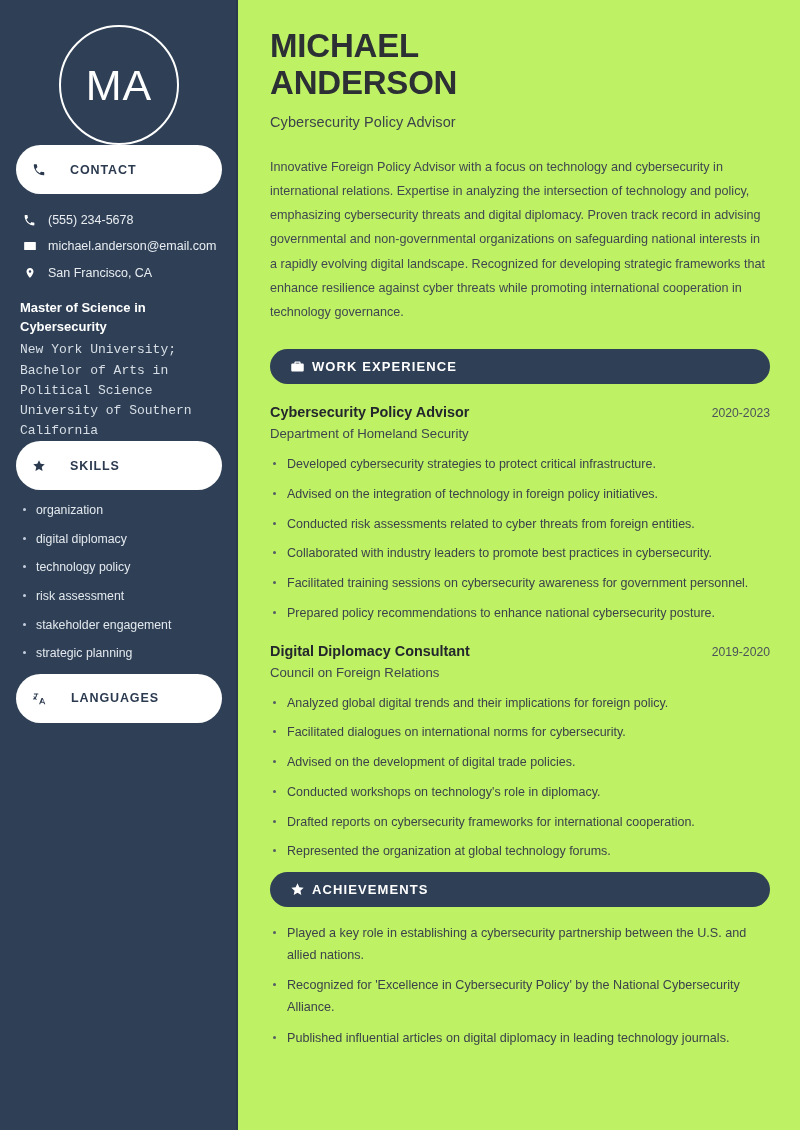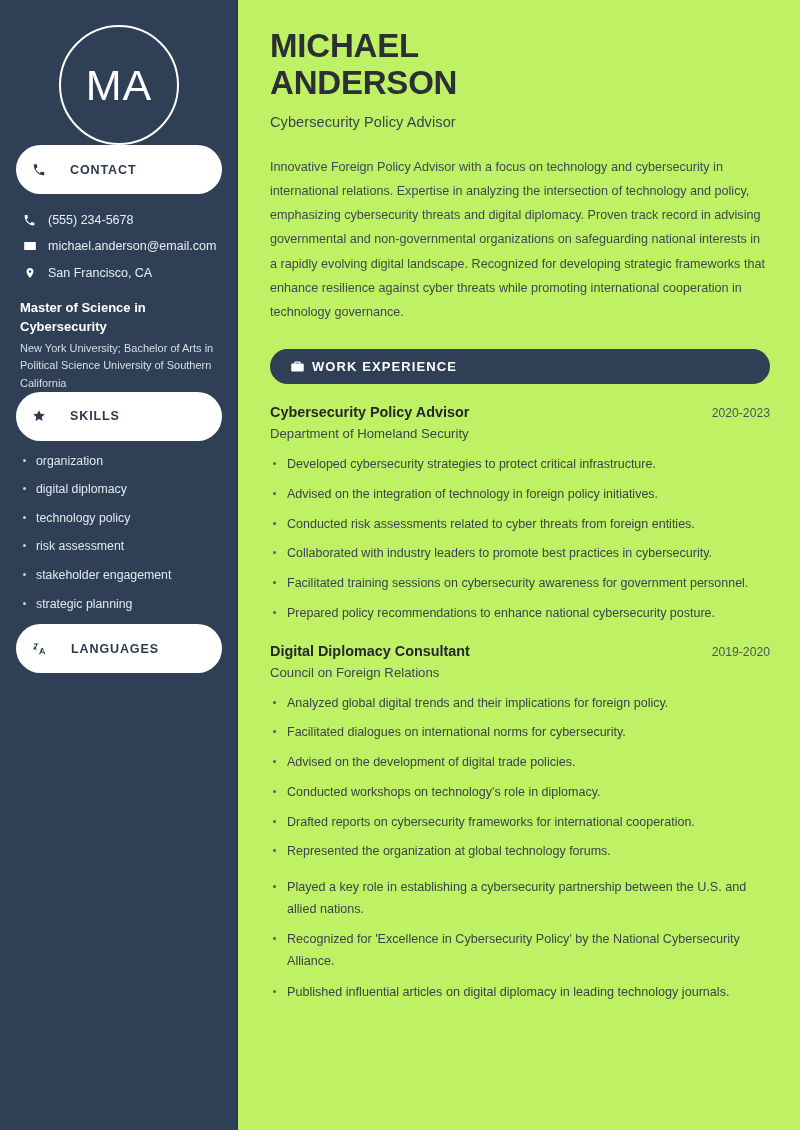--- a/index.html
+++ b/index.html
@@ -69,21 +69,21 @@
   }
   .contact-row .cico { width:15px; display:flex; justify-content:center; align-items:center; flex:0 0 15px;}
   .contact-row .ctext { line-height:1.3; }
 
   .edu-block { margin-top:13px; padding:0 4px; }
   .edu-degree {
     font-size:13px; font-weight:700; color:#ffffff;
     line-height:1.45; margin-bottom:4px;
   }
   .edu-school {
-    font-size:11px; color:#d8dee6; line-height:1.55;
+    font-size:13px; color:#d8dee6; line-height:1.55;font-family:Liberation Mono, monospace;
   }
 
   .bullet-list { margin-top:12px; padding:0 4px; list-style:none; }
   .bullet-list li {
     position:relative;
     padding-left:16px;
     font-size:12.3px;
     color:#e3e8ee;
     line-height:1.35;
     margin-bottom:12px;
@@ -307,20 +307,28 @@
       <ul class="exp-bullets">
         <li>Analyzed global digital trends and their implications for foreign policy.</li>
         <li>Facilitated dialogues on international norms for cybersecurity.</li>
         <li>Advised on the development of digital trade policies.</li>
         <li>Conducted workshops on technology's role in diplomacy.</li>
         <li>Drafted reports on cybersecurity frameworks for international cooperation.</li>
         <li>Represented the organization at global technology forums.</li>
       </ul>
     </div>
 
+    <div class="sect-bar" style="margin-top:6px;">
+      <span class="ico">
+        <svg width="15" height="15" viewBox="0 0 24 24" fill="#ffffff" aria-hidden="true">
+          <path d="M12 2l2.9 6.3 6.9.8-5.1 4.7 1.4 6.8L12 17.3 5.9 20.6l1.4-6.8L2.2 9.1l6.9-.8L12 2z"></path>
+        </svg>
+      </span>
+      <span class="sect-title">ACHIEVEMENTS</span>
+    </div>
 
     <ul class="ach-list">
       <li>Played a key role in establishing a cybersecurity partnership between the U.S. and allied nations.</li>
       <li>Recognized for 'Excellence in Cybersecurity Policy' by the National Cybersecurity Alliance.</li>
       <li>Published influential articles on digital diplomacy in leading technology journals.</li>
     </ul>
 
   </main>
 </div>
 

